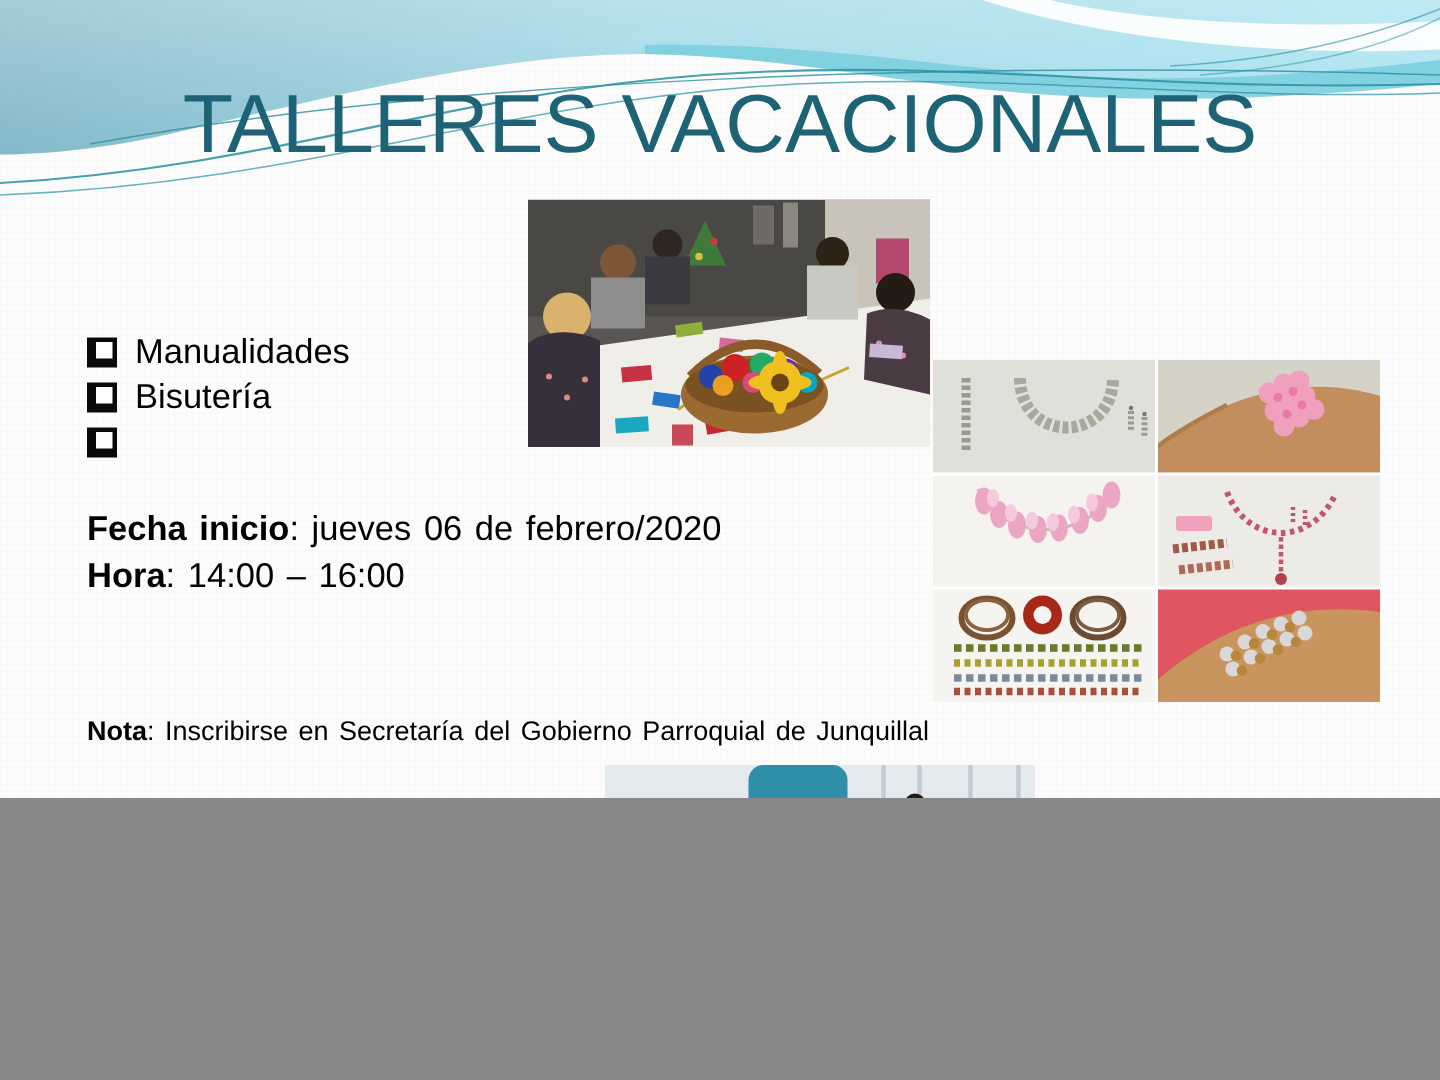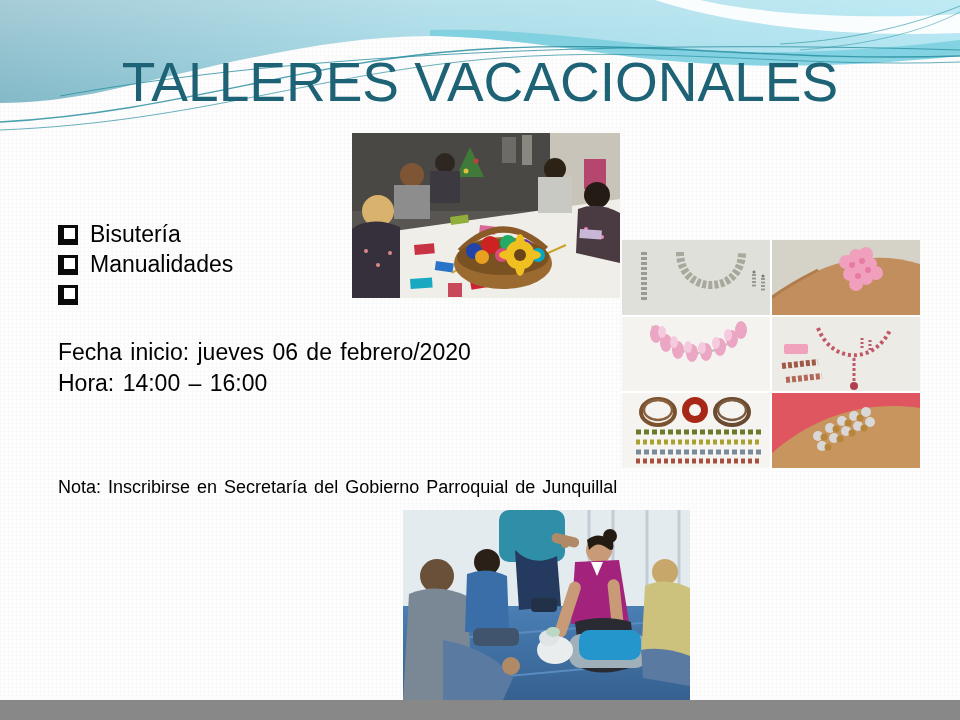--- a/index.html
+++ b/index.html
@@ -1,17 +1,17 @@
 <!DOCTYPE html>
 <html><head>
 <meta charset="utf-8">
 <style>
   html,body{margin:0;padding:0;background:#888;}
   .slide{
-    position:relative;width:960px;height:700px;overflow:hidden;
+    position:relative;width:960px;height:532px;overflow:hidden;
     background:#fdfdfd;
     background-image:
       linear-gradient(0deg, rgba(0,0,0,0.012) 1px, transparent 1px),
       linear-gradient(90deg, rgba(0,0,0,0.012) 1px, transparent 1px);
     background-size:4px 4px;
     font-family:"Liberation Sans", sans-serif;
     color:#000;
   }
   .wave-header{position:absolute;top:0;left:0;width:960px;height:140px;}
   .slide-title{
@@ -21,21 +21,21 @@
   }
   .bullet-list{position:absolute;left:58px;top:219px;z-index:2;}
   .bullet-item{display:flex;align-items:center;height:30px;font-size:23px;word-spacing:2px;}
   .checkbox{
     display:inline-block;width:11px;height:11px;background:#fff;
     border-style:solid;border-color:#0a0a0a;
     border-width:3px 3px 6px 6px;
     margin-right:12px;margin-top:2px;flex:0 0 auto;
   }
   .details{position:absolute;left:58px;top:337px;z-index:2;font-size:23px;line-height:31px;word-spacing:2px;white-space:nowrap;}
-  .lbl{font-weight:normal;}
+  .lbl{font-weight:bold;}
   .note-line{position:absolute;left:58px;top:477px;z-index:2;font-size:18px;word-spacing:2px;white-space:nowrap;}
   .photo{position:absolute;overflow:hidden;z-index:1;}
   .photo svg{display:block;}
   #photo-crafts{left:352px;top:133px;width:268px;height:165px;}
   #photo-jewelry{left:622px;top:240px;width:298px;height:228px;}
   #photo-firstaid{left:403px;top:510px;width:287px;height:190px;}
 </style>
 </head>
 <body>
 
@@ -62,25 +62,25 @@
     <path fill="none" stroke="#2a8fa0" stroke-width="1" opacity="0.8" d="M60,96 C300,52 640,40 960,50"></path>
     <path fill="none" stroke="#2a8fa0" stroke-width="1" opacity="0.6" d="M780,44 C860,40 920,22 960,6"></path>
     <path fill="none" stroke="#2a8fa0" stroke-width="1" opacity="0.5" d="M800,50 C880,44 930,28 960,12"></path>
   </svg>
 
   <div class="slide-title">TALLERES VACACIONALES</div>
 
   <div class="bullet-list">
     <div class="bullet-item">
       <span class="checkbox"></span>
-      <span>Bisutería</span>
+      <span>Manualidades</span>
     </div>
     <div class="bullet-item">
       <span class="checkbox"></span>
-      <span>Manualidades</span>
+      <span>Bisutería</span>
     </div>
     <div class="bullet-item">
       <span class="checkbox"></span>
     </div>
   </div>
 
   <div class="details">
     <div><span class="lbl">Fecha inicio</span><span>: jueves 06 de febrero/2020</span></div>
     <div><span class="lbl">Hora</span><span>: 14:00 – 16:00</span></div>
   </div>

